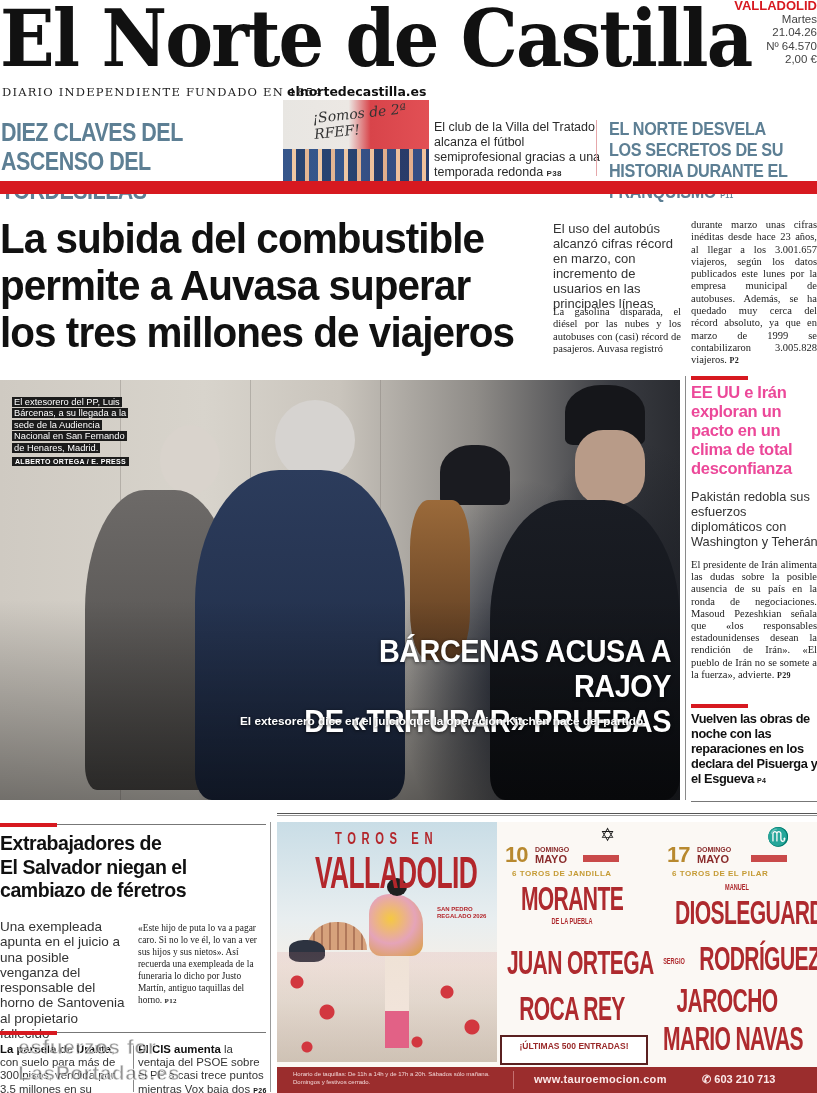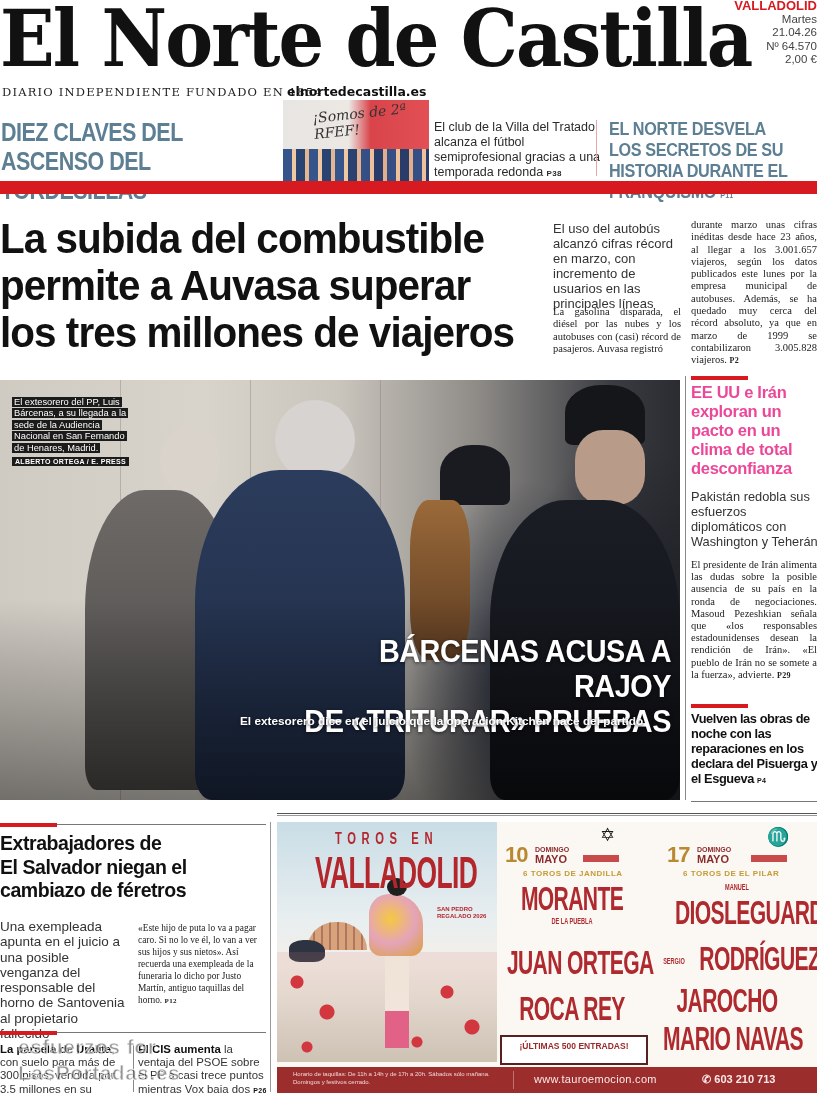--- a/index.html
+++ b/index.html
@@ -108,28 +108,28 @@
       radial-gradient(circle at 170px 40px, #d2373f 0 6px, transparent 7px),
       radial-gradient(circle at 195px 75px, #d2373f 0 7px, transparent 8px),
       radial-gradient(circle at 140px 90px, #d2373f 0 5px, transparent 6px),
       radial-gradient(circle at 30px 95px, #d2373f 0 5px, transparent 6px),
       linear-gradient(180deg, rgba(214,120,120,.15) 0%, rgba(160,190,160,.35) 100%); }
   .ad-date { position: absolute; font-weight: bold; color: #b8892f; font-size: 22px; line-height: 22px; letter-spacing: -1px; }
   .ad-datelbl { position: absolute; font-weight: bold; color: #8a2b2b; font-size: 7px; line-height: 8px; }
   .ad-datelbl .mayo { font-size: 11px; line-height: 11px; display: block; }
   .ad-time { position: absolute; width: 36px; height: 7px; background: #c94a4a; }
   .ad-icon { position: absolute; font-size: 18px; line-height: 18px; color: #1a1a1a; }
-  .ad-ganaderia { position: absolute; font-weight: bold; font-size: 8px; color: #c59b35; letter-spacing: .5px; margin-left: 11px; }
+  .ad-ganaderia { position: absolute; font-weight: bold; font-size: 8px; color: #c59b35; letter-spacing: .5px; }
   .ad-name { position: absolute; text-align: center; font-weight: bold; color: #ae2a2e; font-size: 34px; line-height: 36px; letter-spacing: -1px; transform: scaleX(0.62); white-space: nowrap; }
   .ad-name.small { font-size: 9px; line-height: 10px; letter-spacing: 0; }
   .ad-ultimas { position: absolute; left: 223px; top: 213px; width: 148px; height: 30px; border: 2px solid #5a2020; text-align: center; font-weight: bold; font-size: 8.5px; line-height: 10px; color: #9a2929; padding-top: 4px; background: #fff; }
   .ad-footer { position: absolute; left: 0; top: 245px; width: 540px; height: 26px; background: #9b2d2d; }
   .ad-horario { position: absolute; left: 16px; top: 3px; width: 200px; font-size: 6px; line-height: 8px; color: #f2d7d7; }
   .ad-footer-div { position: absolute; left: 236px; top: 4px; width: 1px; height: 18px; background: #c47070; }
-  .ad-url { position: absolute; left: 257px; top: 6px; font-weight: normal; font-size: 11px; color: #fbe9e9; letter-spacing: .3px; }
+  .ad-url { position: absolute; left: 257px; top: 6px; font-weight: bold; font-size: 11px; color: #fbe9e9; letter-spacing: .3px; }
   .ad-phone { position: absolute; left: 425px; top: 6px; font-weight: bold; font-size: 11px; color: #fbe9e9; }
 </style>
 </head>
 <body>
 
 <div class="abs masthead-title">El Norte de Castilla</div>
 <div class="abs masthead-tagline">DIARIO INDEPENDIENTE FUNDADO EN 1854</div>
 <div class="abs masthead-url">elnortedecastilla.es</div>
 <div class="abs edition">
   <div class="city">VALLADOLID</div>

